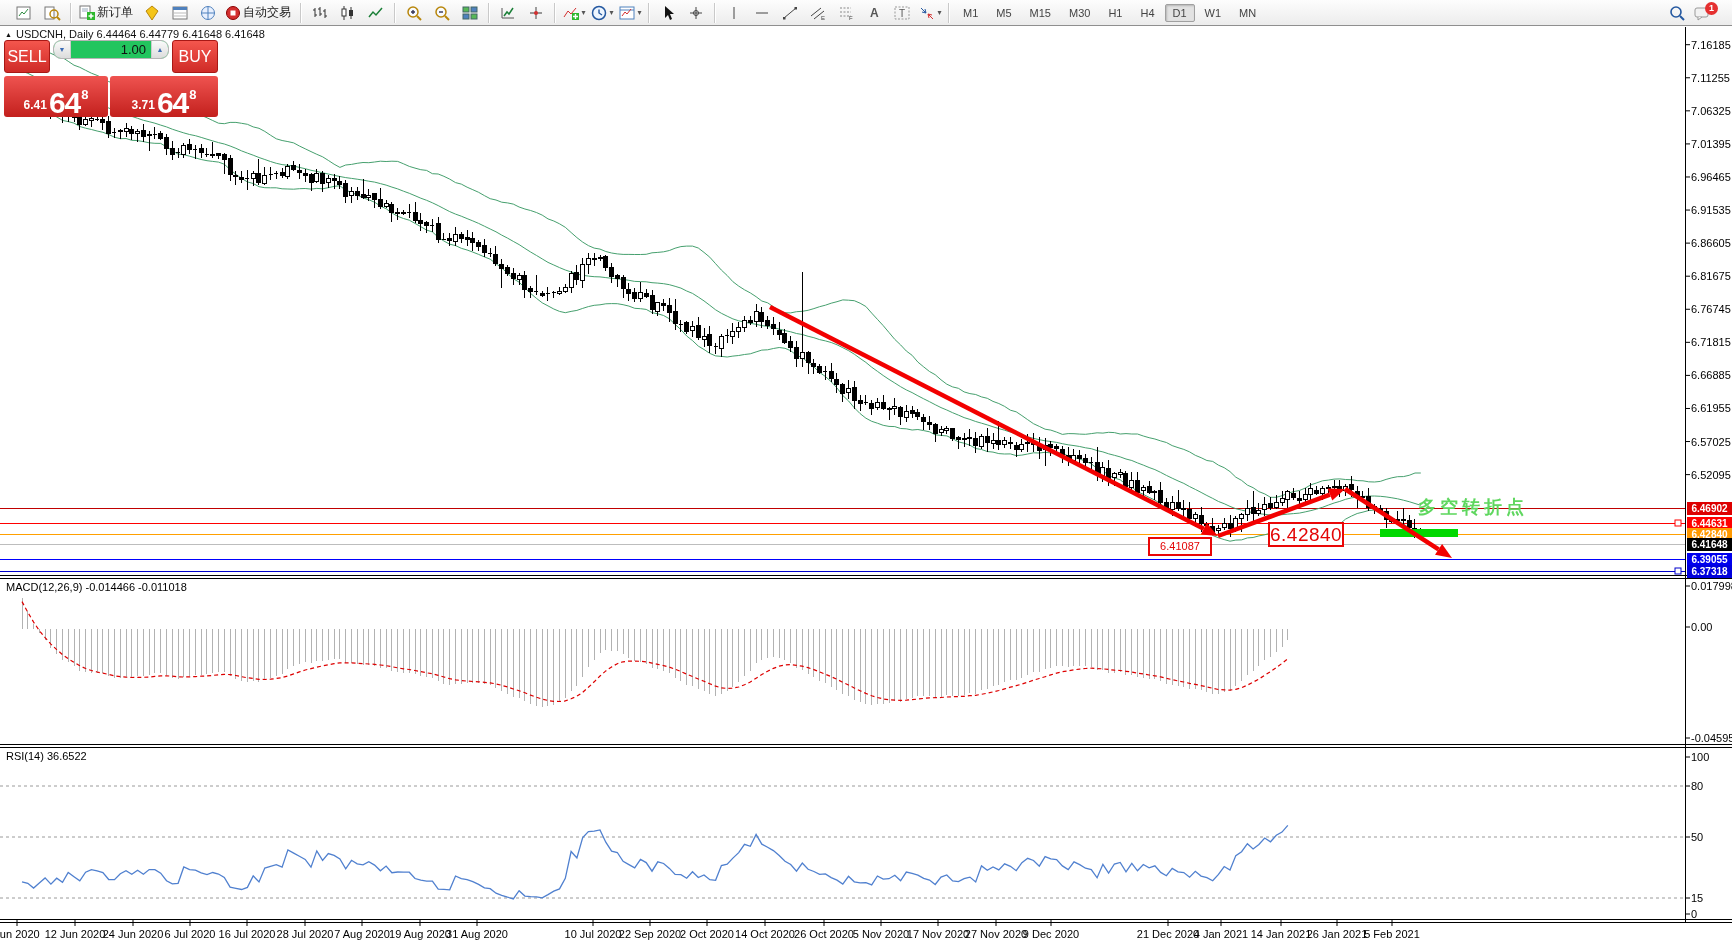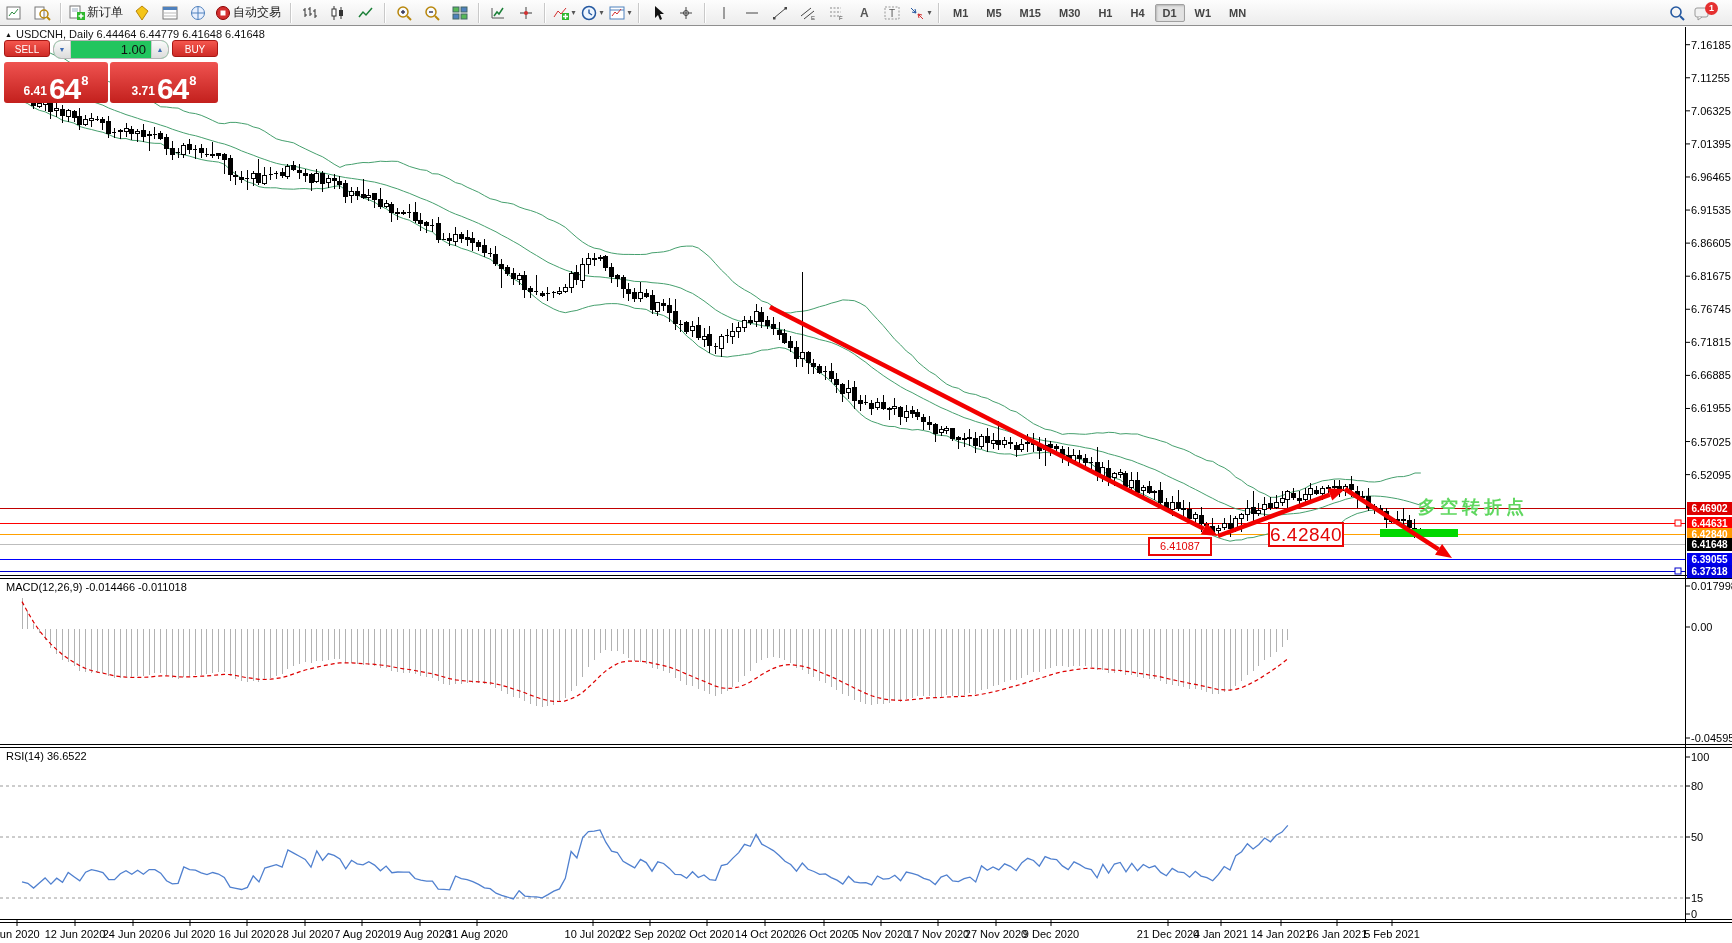--- a/index.html
+++ b/index.html
@@ -1,42 +1,42 @@
 <!DOCTYPE html>
 <html><head>
 <meta charset="utf-8">
 <style>
   html,body{margin:0;padding:0;background:#fff;width:1732px;height:943px;overflow:hidden;
     font-family:"Liberation Sans",sans-serif;}
   #app{position:relative;width:1732px;height:943px;background:#fff;}
   
   #toolbar{position:absolute;left:0;top:0;width:1732px;height:26px;
     background:linear-gradient(#fdfdfd,#ececec);border-bottom:1px solid #8f8f8f;
-    display:flex;align-items:center;padding-left:0;box-sizing:border-box;}
+    display:flex;align-items:center;padding-left:10px;box-sizing:border-box;}
   .tbtn{height:22px;min-width:24px;display:flex;align-items:center;justify-content:center;
     border:1px solid transparent;border-radius:2px;margin:0 1px;cursor:default;}
   .tbtn svg{width:18px;height:16px;}
   .tlabel{font-size:12px;color:#222;margin:0 3px 0 1px;white-space:nowrap;}
   .caret{font-size:8px;color:#555;margin-left:1px;}
   .sep{width:1px;height:20px;background:#c9c9c9;border-right:1px solid #fff;margin:0 4px;}
-  .tfbtn{font-size:11px;font-weight:700;color:#444;padding:2px 7px;margin:0 1px;
+  .tfbtn{font-size:11px;font-weight:400;color:#444;padding:2px 7px;margin:0 1px;
     border:1px solid transparent;border-radius:2px;line-height:12px;}
   .tfbtn.sel{border:1px solid #a0a0a0;background:#e2e2e2;box-shadow:inset 1px 1px 2px #b5b5b5;}
   #tbright{margin-left:auto;display:flex;align-items:center;padding-right:6px;}
   .badge{position:relative;top:-4px;left:-6px;background:#e53030;color:#fff;border-radius:50%;
     width:13px;height:13px;font-size:9px;font-weight:700;text-align:center;line-height:13px;display:inline-block;}
   
   #cv{position:absolute;left:0;top:0;}
   #title-row{position:absolute;left:5px;top:28px;font-size:11px;color:#111;white-space:nowrap;}
   #title-row .arr{font-size:7px;margin-right:4px;position:relative;top:-1px;}
   
   #ocp{position:absolute;left:4px;top:40px;width:214px;}
   .ocp-row1{display:flex;gap:3px;}
-  .tradebtn{width:46px;height:17px;background:linear-gradient(#f4564d,#cf2b27);color:#fff;
-    font-size:10px;border:1px solid #a81815;border-radius:3px;text-align:center;line-height:17px;
+  .tradebtn{width:46px;height:33px;background:linear-gradient(#f4564d,#cf2b27);color:#fff;
+    font-size:16px;border:1px solid #a81815;border-radius:3px;text-align:center;line-height:17px;
     font-family:"Liberation Sans",sans-serif;padding:0;}
   .spin{flex:1;height:17px;background:#22c55e;border:1px solid #b5b5b5;border-radius:8px;display:flex;overflow:hidden;}
   .sbtn{width:17px;background:linear-gradient(#fbfbfb,#dcdcdc);color:#3c6cb5;font-size:7px;
     text-align:center;line-height:17px;border:0;border-right:1px solid #ccc;padding:0;}
   .sbtn:last-child{border-right:0;border-left:1px solid #ccc;}
   .vol{flex:1;text-align:right;padding-right:5px;font-size:13px;line-height:17px;color:#111;}
   .ocp-prices{display:flex;gap:2px;margin-top:3px;}
   .pblock{background:linear-gradient(#ef5350,#c3201d);border-radius:3px;color:#fff;height:41px;
     display:flex;align-items:flex-end;justify-content:center;padding:0 3px;}
   .pblock.left{width:100px;}  .pblock.right{width:104px;}

